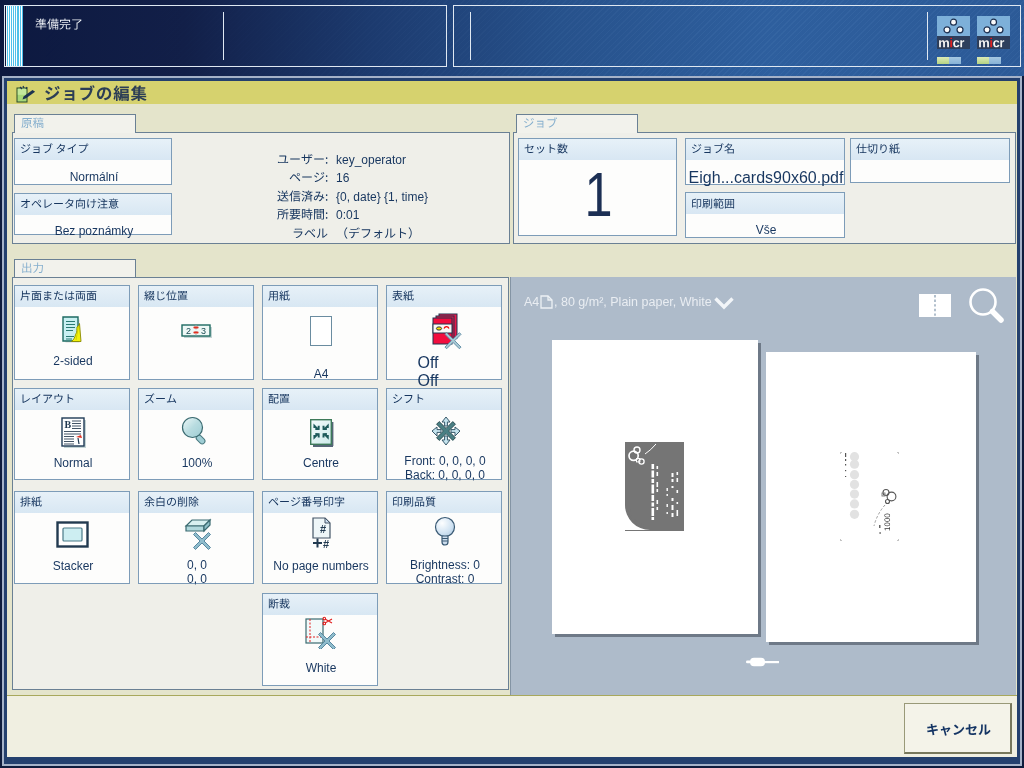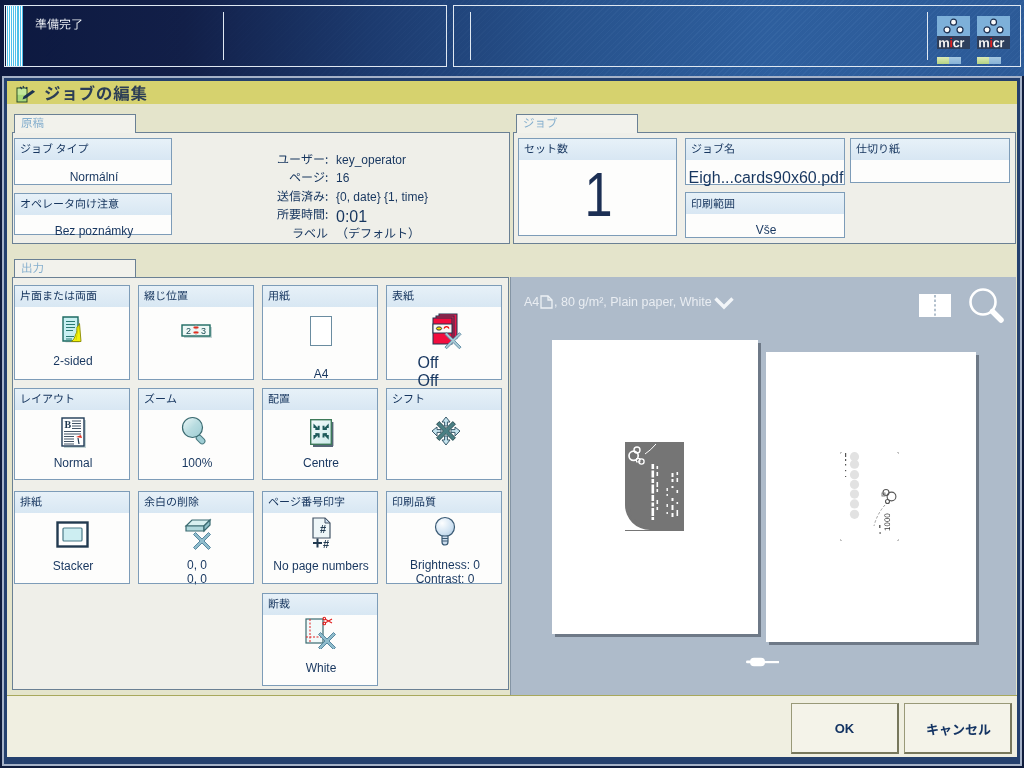--- a/index.html
+++ b/index.html
@@ -171,21 +171,21 @@
       <div class="ab" style="left:329px;top:108.5px;font-size:12px;color:#17365f">{0, date} {1, time}</div>
       <svg style="position:absolute;left:269.7px;top:127.4px;overflow:visible" width="54" height="14" viewBox="0 -10.6 54 14">
         <g fill="#17365f">
           <path transform="translate(0.0,0) scale(0.0120,-0.0120)" d="M61 785H493V716H61ZM564 499H966V427H564ZM781 453H855V-80H781ZM535 741 629 717Q627 706 609 703V474Q609 413 603 342Q597 272 579 198Q562 124 528 53Q494 -18 437 -78Q432 -69 422 -59Q413 -49 401 -40Q390 -31 381 -27Q434 29 464 92Q495 155 510 222Q525 288 530 353Q535 417 535 475ZM98 611H170V341Q170 293 166 238Q163 183 154 127Q144 70 127 16Q110 -37 80 -81Q75 -74 64 -65Q53 -57 41 -48Q30 -40 22 -36Q57 19 73 85Q89 151 94 217Q98 284 98 342ZM879 828 945 772Q896 748 834 726Q772 705 706 687Q640 668 577 654Q574 666 566 684Q558 702 550 714Q610 729 671 747Q733 765 787 786Q842 807 879 828ZM140 611H467V299H140V367H394V542H140Z"></path>
           <path transform="translate(12.0,0) scale(0.0120,-0.0120)" d="M46 294H955V231H46ZM69 797H930V730H69ZM392 398 466 379Q433 327 394 269Q355 211 316 157Q277 102 244 61L173 86Q206 127 245 181Q284 235 323 292Q362 349 392 398ZM692 271 764 250Q732 168 675 110Q617 52 534 14Q451 -24 340 -47Q229 -69 89 -79Q86 -63 77 -44Q69 -26 59 -13Q238 -3 365 26Q491 56 572 115Q652 174 692 271ZM228 95 265 150Q389 129 511 100Q633 72 740 40Q848 9 925 -21L879 -82Q803 -51 700 -19Q596 13 475 42Q355 72 228 95ZM342 772H413V422H342ZM576 772H647V422H576ZM190 583V447H814V583ZM119 645H888V386H119Z"></path>
           <path transform="translate(24.0,0) scale(0.0120,-0.0120)" d="M421 721H922V654H421ZM379 527H964V459H379ZM384 346H954V279H384ZM631 841H705V485H631ZM763 470H837V9Q837 -23 828 -40Q819 -58 796 -66Q772 -75 733 -77Q694 -79 633 -79Q631 -64 624 -44Q616 -23 608 -8Q654 -9 692 -10Q730 -10 742 -9Q754 -9 759 -5Q763 -1 763 10ZM445 209 505 244Q530 219 556 188Q582 157 603 127Q625 97 636 72L572 33Q561 58 541 88Q520 119 495 151Q470 182 445 209ZM112 775H362V117H112V185H291V706H112ZM115 484H324V416H115ZM76 775H146V35H76Z"></path>
           <path transform="translate(36.0,0) scale(0.0120,-0.0120)" d="M348 227H651V169H348ZM344 378H685V13H344V72H615V319H344ZM312 378H380V-38H312ZM127 655H405V600H127ZM588 655H872V600H588ZM840 797H916V19Q916 -16 906 -36Q897 -56 872 -66Q848 -76 807 -78Q765 -80 703 -80Q701 -69 697 -55Q693 -41 688 -27Q682 -13 677 -3Q707 -4 736 -4Q764 -4 786 -4Q808 -4 817 -4Q830 -3 835 2Q840 7 840 20ZM133 797H453V454H133V511H383V739H133ZM878 797V739H615V510H878V452H544V797ZM90 797H165V-81H90Z"></path>
           <path transform="translate(48.0,0) scale(0.0120,-0.0120)" d="M139 390Q112 390 92 410Q73 429 73 460Q73 491 92 511Q112 530 139 530Q166 530 186 511Q205 491 205 460Q205 429 186 410Q166 390 139 390ZM139 -13Q112 -13 92 6Q73 26 73 56Q73 88 92 107Q112 126 139 126Q166 126 186 107Q205 88 205 56Q205 26 186 6Q166 -13 139 -13Z"></path>
         </g>
       </svg>
-      <div class="ab" style="left:329px;top:127.0px;font-size:16px;color:#17365f">0:01</div>
+      <div class="ab" style="left:329px;top:127.0px;font-size:12px;color:#17365f">0:01</div>
       <svg style="position:absolute;left:285.0px;top:145.9px;overflow:visible" width="38" height="14" viewBox="0 -10.6 38 14">
         <g fill="#17365f">
           <path transform="translate(0.0,0) scale(0.0120,-0.0120)" d="M231 745Q251 742 274 741Q297 740 321 740Q336 740 376 740Q415 740 466 740Q516 740 566 740Q617 740 657 740Q697 740 714 740Q738 740 762 741Q786 742 805 745V662Q787 664 763 664Q738 665 713 665Q696 665 657 665Q617 665 567 665Q517 665 466 665Q416 665 377 665Q337 665 321 665Q298 665 275 664Q252 663 231 662ZM878 481Q875 475 871 466Q866 458 865 452Q845 378 810 303Q775 229 719 168Q640 82 548 34Q457 -14 361 -41L299 30Q405 52 496 99Q587 146 651 213Q697 261 726 321Q756 380 770 434Q759 434 729 434Q698 434 654 434Q610 434 560 434Q509 434 458 434Q406 434 362 434Q317 434 285 434Q252 434 239 434Q221 434 195 434Q169 433 141 431V515Q169 512 194 511Q219 509 239 509Q250 509 281 509Q312 509 356 509Q400 509 451 509Q502 509 553 509Q604 509 648 509Q692 509 724 509Q755 509 766 509Q783 509 798 511Q813 513 821 517Z"></path>
           <path transform="translate(12.0,0) scale(0.0120,-0.0120)" d="M691 678Q704 660 721 632Q739 604 757 574Q774 544 786 520L727 493Q714 520 699 548Q684 576 667 604Q651 631 634 654ZM819 729Q833 712 851 684Q869 656 887 626Q905 596 917 573L859 545Q847 572 831 599Q815 627 797 654Q780 681 763 703ZM53 263Q73 280 89 295Q104 310 124 330Q142 348 166 376Q189 404 217 437Q244 469 271 503Q298 536 321 563Q361 610 400 616Q439 621 490 573Q521 545 557 507Q594 470 630 432Q666 394 695 363Q729 328 771 282Q813 237 857 190Q901 142 939 101L870 28Q835 71 796 118Q756 164 717 209Q679 253 647 289Q625 314 598 343Q571 372 544 401Q517 430 493 455Q470 480 454 495Q425 523 406 521Q388 519 362 488Q344 466 321 436Q298 407 273 375Q248 343 225 314Q202 285 185 264Q170 245 155 224Q139 203 128 187Z"></path>
           <path transform="translate(24.0,0) scale(0.0120,-0.0120)" d="M524 21Q527 33 529 48Q530 62 530 77Q530 87 530 121Q530 155 530 205Q530 254 530 312Q530 370 530 429Q530 487 530 538Q530 589 530 626Q530 663 530 676Q530 705 528 725Q526 744 525 750H617Q617 744 615 724Q613 704 613 676Q613 662 613 626Q613 591 613 540Q613 490 613 432Q613 375 613 319Q613 263 613 216Q613 168 613 137Q613 106 613 99Q660 121 713 157Q766 193 816 241Q867 289 905 345L952 277Q909 219 852 166Q794 113 732 71Q670 29 611 -0Q599 -7 591 -13Q582 -19 577 -23ZM66 26Q129 71 173 135Q217 199 240 272Q251 306 257 357Q263 408 266 466Q269 523 269 577Q270 632 270 674Q270 696 268 714Q266 731 263 747H355Q354 741 353 730Q352 718 351 704Q350 690 350 675Q350 633 349 576Q348 520 345 458Q341 397 335 342Q330 287 319 250Q297 170 251 99Q204 28 141 -25Z"></path>
         </g>
       </svg>
       <svg style="position:absolute;left:329.0px;top:145.9px;overflow:visible" width="86" height="14" viewBox="0 -10.6 86 14">
         <g fill="#17365f">
           <path transform="translate(0.0,0) scale(0.0120,-0.0120)" d="M695 380Q695 478 720 563Q744 648 789 722Q834 795 894 856L954 825Q897 766 855 696Q813 627 790 548Q768 470 768 380Q768 291 790 212Q813 133 855 64Q897 -5 954 -65L894 -96Q834 -34 789 39Q744 112 720 197Q695 283 695 380Z"></path>
@@ -425,20 +425,21 @@
       </svg>
       <svg class="ab" style="left:425px;top:336px" width="28" height="28" viewBox="0 0 28 28">
 <path d="M7.2 4.6 14 11.4 20.8 4.6 23.4 7.2 16.6 14 23.4 20.8 20.8 23.4 14 16.6 7.2 23.4 4.6 20.8 11.4 14 4.6 7.2z" fill="#4a7f84" stroke="#2d4f54" stroke-width="1"></path>
 <g fill="#c5e4ee" stroke="#39596a" stroke-width="1">
 <path d="M14 0l4 5h-2.6v4h-2.8V5H10z"></path>
 <path d="M14 28l4-5h-2.6v-4h-2.8v4H10z"></path>
 <path d="M0 14l5-4v2.6h4v2.8H5V19z"></path>
 <path d="M28 14l-5-4v2.6h-4v2.8h4V19z"></path>
         </g>
 </svg>
+      <div class="val" style="left:338px;top:373px;width:200px;font-size:12px">Front: 0, 0, 0, 0<br>Back: 0, 0, 0, 0</div>
       <div class="btn" style="left:7px;top:409.5px;width:116px;height:93px">
         <div class="bhead"></div>
       </div>
       <svg style="position:absolute;left:13.0px;top:415.3px;overflow:visible" width="24" height="13" viewBox="0 -9.7 24 13">
         <g fill="#17365f">
           <path transform="translate(0.0,0) scale(0.0110,-0.0110)" d="M523 840H592V418Q592 343 585 273Q579 203 558 140Q537 76 496 21Q456 -35 387 -81Q382 -73 372 -64Q362 -54 352 -45Q342 -36 334 -31Q397 11 435 61Q473 111 492 168Q511 225 517 288Q523 350 523 418ZM696 840H767V-79H696ZM359 669H554V600H359ZM733 669H943V600H733ZM737 460H933V392H737ZM732 242H960V173H732ZM366 460H556V392H366ZM310 199Q353 211 411 229Q468 247 530 267L541 208Q489 188 437 170Q385 151 339 134ZM28 321Q86 338 169 363Q251 389 336 416L347 347Q269 321 190 295Q111 269 47 249ZM42 638H345V568H42ZM167 839H237V7Q237 -23 229 -40Q222 -57 203 -66Q185 -75 155 -78Q125 -81 77 -80Q76 -67 69 -46Q63 -26 56 -10Q88 -11 115 -12Q141 -12 150 -11Q159 -11 163 -7Q167 -4 167 7Z"></path>
           <path transform="translate(11.0,0) scale(0.0110,-0.0110)" d="M476 760 548 736V0H476ZM399 7Q463 19 554 38Q644 57 738 77L746 13Q663 -8 579 -28Q495 -48 427 -64ZM866 841 925 783Q872 761 804 742Q735 723 661 708Q588 693 519 682Q517 695 510 712Q502 729 495 742Q561 754 631 769Q700 785 762 803Q824 821 866 841ZM514 461H962V389H514ZM696 743H768Q769 629 773 522Q777 416 785 323Q793 231 807 160Q820 88 840 46Q859 3 887 -3Q899 -7 908 35Q917 77 922 148Q929 140 939 133Q949 125 959 118Q970 111 978 106Q970 27 952 -17Q935 -61 910 -73Q886 -85 856 -70Q816 -58 790 -9Q763 39 746 115Q729 192 719 291Q710 390 705 504Q699 619 696 743ZM207 369H275V-79H207ZM198 841 265 814Q246 777 224 737Q202 697 180 660Q158 623 138 594L86 618Q105 647 126 687Q147 726 166 767Q185 807 198 841ZM321 725 385 695Q349 639 306 575Q263 511 219 452Q175 393 136 348L89 375Q119 409 150 452Q182 496 213 543Q245 591 272 638Q300 685 321 725ZM38 625 75 675Q103 653 130 625Q158 598 181 571Q205 544 218 523L178 465Q166 488 142 517Q119 545 92 574Q65 602 38 625ZM291 497 346 522Q369 490 391 454Q413 418 431 383Q448 348 457 320L399 292Q390 319 373 355Q356 390 335 427Q313 465 291 497ZM29 391Q99 395 197 402Q295 409 398 416L399 356Q302 347 208 338Q114 329 39 323ZM312 254 370 273Q391 229 410 177Q429 126 436 88L374 67Q367 105 350 158Q332 210 312 254ZM93 269 157 258Q148 187 130 119Q113 50 89 2Q83 6 72 12Q61 17 49 23Q38 28 30 31Q54 77 69 140Q84 204 93 269Z"></path>
         </g>
       </svg>
       <svg class="ab" style="left:49px;top:440px" width="33" height="27" viewBox="0 0 33 27">
@@ -648,21 +649,20 @@
         </g>
 </svg>
       <svg class="ab" style="left:739px;top:575px" width="34" height="12" viewBox="0 0 34 12">
 <g fill="#fff">
           <rect x="0" y="4.6" width="5" height="2.6" rx="1.3"></rect>
 <rect x="4" y="1.8" width="15" height="8.4" rx="4"></rect>
 <rect x="18" y="5" width="15" height="2.2"></rect>
         </g>
       </svg>
       <div class="bot"></div>
-      <div class="obtn" style="left:784px;top:622px">OK</div>
       <div class="obtn" style="left:897px;top:622px"></div>
       <svg style="position:absolute;left:918.5px;top:641.6px;overflow:visible" width="67" height="15" viewBox="0 -11.4 67 15">
         <g fill="#143463">
           <path transform="translate(0.0,0) scale(0.0130,-0.0130)" d="M364 714Q360 736 355 754Q349 772 344 790L485 813Q487 798 490 776Q492 753 496 735Q498 721 505 683Q512 645 522 591Q532 537 544 475Q557 412 569 349Q581 285 592 228Q604 171 612 127Q621 83 625 62Q630 40 637 14Q644 -12 651 -36L506 -62Q502 -34 500 -8Q498 17 493 39Q489 59 482 101Q474 142 464 198Q453 254 441 317Q429 380 417 443Q405 506 394 561Q384 616 376 656Q368 697 364 714ZM91 587Q115 588 138 590Q161 591 184 594Q206 597 246 603Q286 608 338 616Q390 623 445 632Q501 641 553 649Q605 658 646 665Q686 672 709 676Q733 681 759 687Q785 692 803 697L827 566Q811 565 784 561Q757 557 735 554Q708 550 665 543Q621 536 568 528Q515 519 460 510Q405 502 355 493Q305 485 267 479Q229 473 210 470Q186 465 165 461Q144 456 118 449ZM92 293Q112 294 142 297Q173 301 196 304Q223 308 268 315Q313 322 370 331Q426 340 486 350Q546 359 603 369Q660 379 707 387Q754 395 783 400Q812 406 839 412Q865 418 885 424L912 292Q892 291 863 286Q835 282 806 277Q774 272 726 264Q678 256 620 247Q563 237 503 228Q443 218 388 209Q333 199 289 192Q245 185 220 180Q188 174 162 169Q137 164 120 159Z"></path>
           <path transform="translate(13.0,0) scale(0.0130,-0.0130)" d="M400 635Q403 618 408 598Q412 579 416 559Q425 530 437 484Q450 438 465 383Q480 328 496 272Q511 215 526 164Q541 112 552 73Q563 33 569 12Q573 4 577 -12Q581 -28 587 -44Q592 -60 596 -70L460 -104Q457 -83 453 -60Q449 -37 442 -16Q436 6 425 47Q414 89 400 142Q386 195 371 252Q355 309 341 363Q327 418 314 462Q302 507 294 532Q289 552 282 570Q274 588 266 603ZM880 481Q865 448 839 406Q814 364 784 320Q754 276 724 236Q694 197 667 168L557 223Q583 246 612 279Q641 312 666 345Q692 379 704 403Q693 401 663 395Q632 389 589 380Q546 371 496 361Q445 350 394 339Q343 328 297 319Q251 309 216 302Q181 294 163 290L132 410Q156 412 178 415Q200 418 224 422Q236 424 266 429Q297 434 339 442Q382 450 431 460Q480 469 530 478Q580 488 624 496Q668 505 701 512Q734 518 749 522Q762 524 776 529Q790 533 800 538Z"></path>
           <path transform="translate(26.0,0) scale(0.0130,-0.0130)" d="M241 760Q267 742 302 716Q337 690 374 659Q412 629 445 600Q478 571 499 548L397 444Q378 465 347 494Q316 523 280 554Q244 585 209 613Q174 641 147 660ZM116 94Q194 105 263 125Q332 145 391 171Q450 197 499 225Q584 276 655 341Q726 406 779 476Q832 547 863 614L941 473Q903 406 847 339Q792 272 722 212Q652 151 571 103Q520 72 461 45Q402 17 336 -4Q271 -26 200 -38Z"></path>
           <path transform="translate(39.0,0) scale(0.0130,-0.0130)" d="M282 133Q282 154 282 193Q282 233 282 283Q282 334 282 389Q282 445 282 498Q282 552 282 598Q282 644 282 675Q282 691 281 712Q281 733 279 754Q277 775 274 790H423Q420 767 417 734Q414 700 414 675Q414 645 414 604Q414 562 414 515Q414 467 414 418Q414 369 414 322Q414 275 414 236Q414 197 414 168Q414 138 423 119Q432 100 460 92Q487 84 542 84Q595 84 648 89Q702 93 755 100Q808 108 857 118L853 -18Q812 -24 760 -29Q708 -34 652 -37Q597 -40 543 -40Q458 -40 406 -30Q354 -19 327 2Q301 23 291 56Q282 89 282 133ZM912 573Q905 562 896 547Q886 531 879 518Q863 487 838 448Q814 409 786 368Q758 327 728 290Q699 253 672 227L562 292Q595 321 627 359Q658 396 683 432Q708 469 722 494Q708 492 674 485Q639 477 589 467Q539 457 480 446Q421 434 361 422Q301 410 245 398Q189 387 144 378Q99 368 72 362L48 493Q77 497 124 504Q171 512 229 522Q287 533 350 545Q413 557 475 569Q537 581 591 591Q645 602 685 611Q725 619 745 624Q766 629 784 634Q802 640 816 647Z"></path>
           <path transform="translate(52.0,0) scale(0.0130,-0.0130)" d="M503 22Q506 37 509 56Q511 76 511 96Q511 107 511 140Q511 173 511 220Q511 267 511 322Q511 376 511 432Q511 488 511 537Q511 587 511 624Q511 662 511 679Q511 713 507 738Q504 763 503 765H652Q651 763 648 737Q645 712 645 678Q645 661 645 627Q645 594 645 550Q645 507 645 458Q645 409 645 361Q645 314 645 272Q645 229 645 199Q645 169 645 155Q686 173 730 204Q774 235 816 276Q859 318 892 366L969 256Q928 202 869 150Q811 98 749 55Q687 12 630 -17Q614 -26 604 -34Q594 -41 587 -47ZM40 37Q106 83 148 148Q190 213 210 276Q221 309 227 357Q232 406 235 461Q238 517 239 571Q239 626 239 672Q239 702 237 724Q234 745 230 764H377Q376 762 375 747Q373 733 371 714Q370 694 370 673Q370 629 369 570Q368 512 365 451Q362 390 356 335Q350 281 340 243Q317 158 272 85Q226 13 162 -44Z"></path>
         </g>
       </svg>

